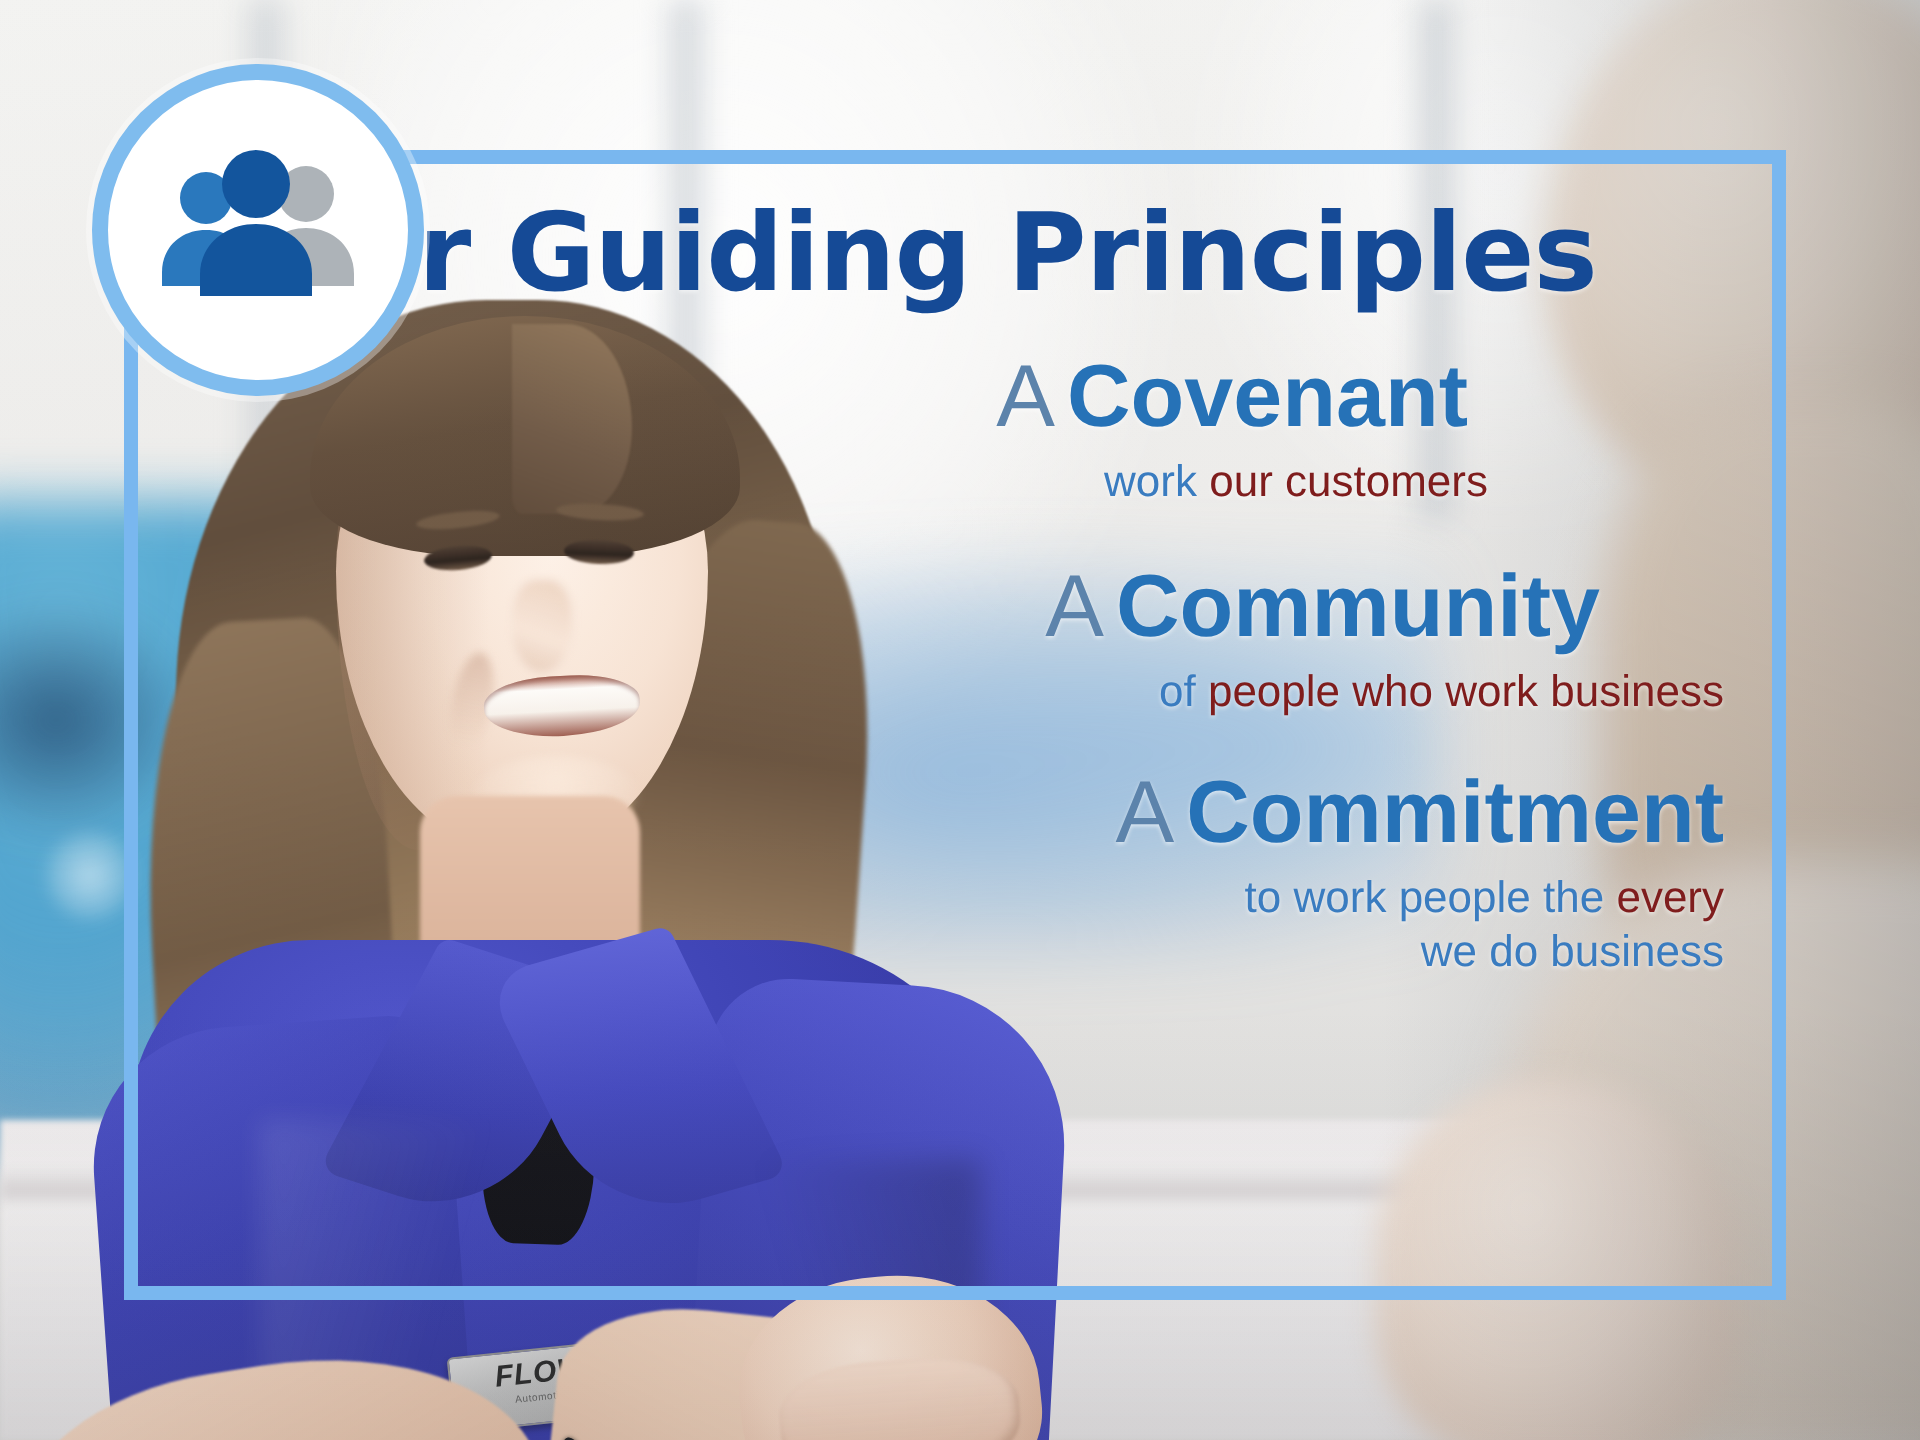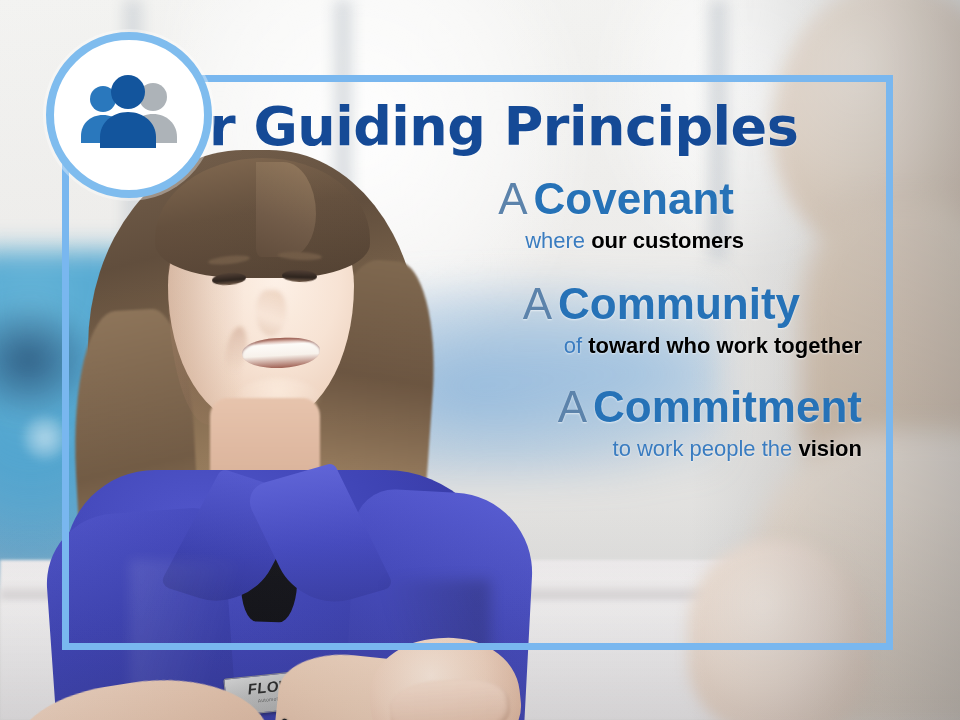--- a/index.html
+++ b/index.html
@@ -385,21 +385,21 @@
   .headline .art{
     font-weight:normal; color:#5c83ab; margin-right:6px;
   }
   .headline .key{ font-weight:bold; color:#2672b7; }
   .sub{
     font-size:22px; line-height:1.25;
     color:#3a7cc0;
     text-shadow:0 1px 2px rgba(255,255,255,.6);
     margin-top:4px;
   }
-  .sub b{ font-weight:bold; color:#000000; }
+  .sub b{ font-weight:normal; color:#7f1d1d; }
   .sub .lt{ font-weight:normal; }
 
   .b1{ margin-bottom:26px; }
   .b1 .headline{ padding-right:128px; }
   .b1 .sub{ padding-right:118px; }
   .b2{ margin-bottom:24px; }
   .b2 .headline{ padding-right:62px; }
   .b2 .sub{ padding-right:0px; }
   .b3 .headline{ padding-right:0px; }
   .b3 .sub{ padding-right:0px; }
@@ -481,39 +481,40 @@
 
     <div class="title">Our Guiding Principles</div>
 
     <div class="principles">
 
       <div class="block b1">
         <div class="headline">
           <span class="art">A</span><span class="key">Covenant</span>
         </div>
         <div class="sub">
-          <span class="lt">where </span><b>our customers</b>
+          <span class="lt">work </span><b>our customers</b>
         </div>
       </div>
 
       <div class="block b2">
         <div class="headline">
           <span class="art">A</span><span class="key">Community</span>
         </div>
         <div class="sub">
-          <div><span class="lt">of </span><b>toward who work together</b></div>
+          <div><span class="lt">of </span><b>people who work business</b></div>
         </div>
       </div>
 
       <div class="block b3">
         <div class="headline">
           <span class="art">A</span><span class="key">Commitment</span>
         </div>
         <div class="sub">
-          <div><span class="lt">to work people the </span><b>vision</b></div>
+          <div><span class="lt">to work people the </span><b>every</b></div>
+          <div><span class="lt">we do business</span></div>
         </div>
       </div>
 
     </div>
   </div>
 
   <div class="badge">
     <svg class="people-icon" width="112" height="86" viewBox="0 0 112 86">
 
       <circle cx="80" cy="25" r="14" fill="#adb3b8"></circle>

